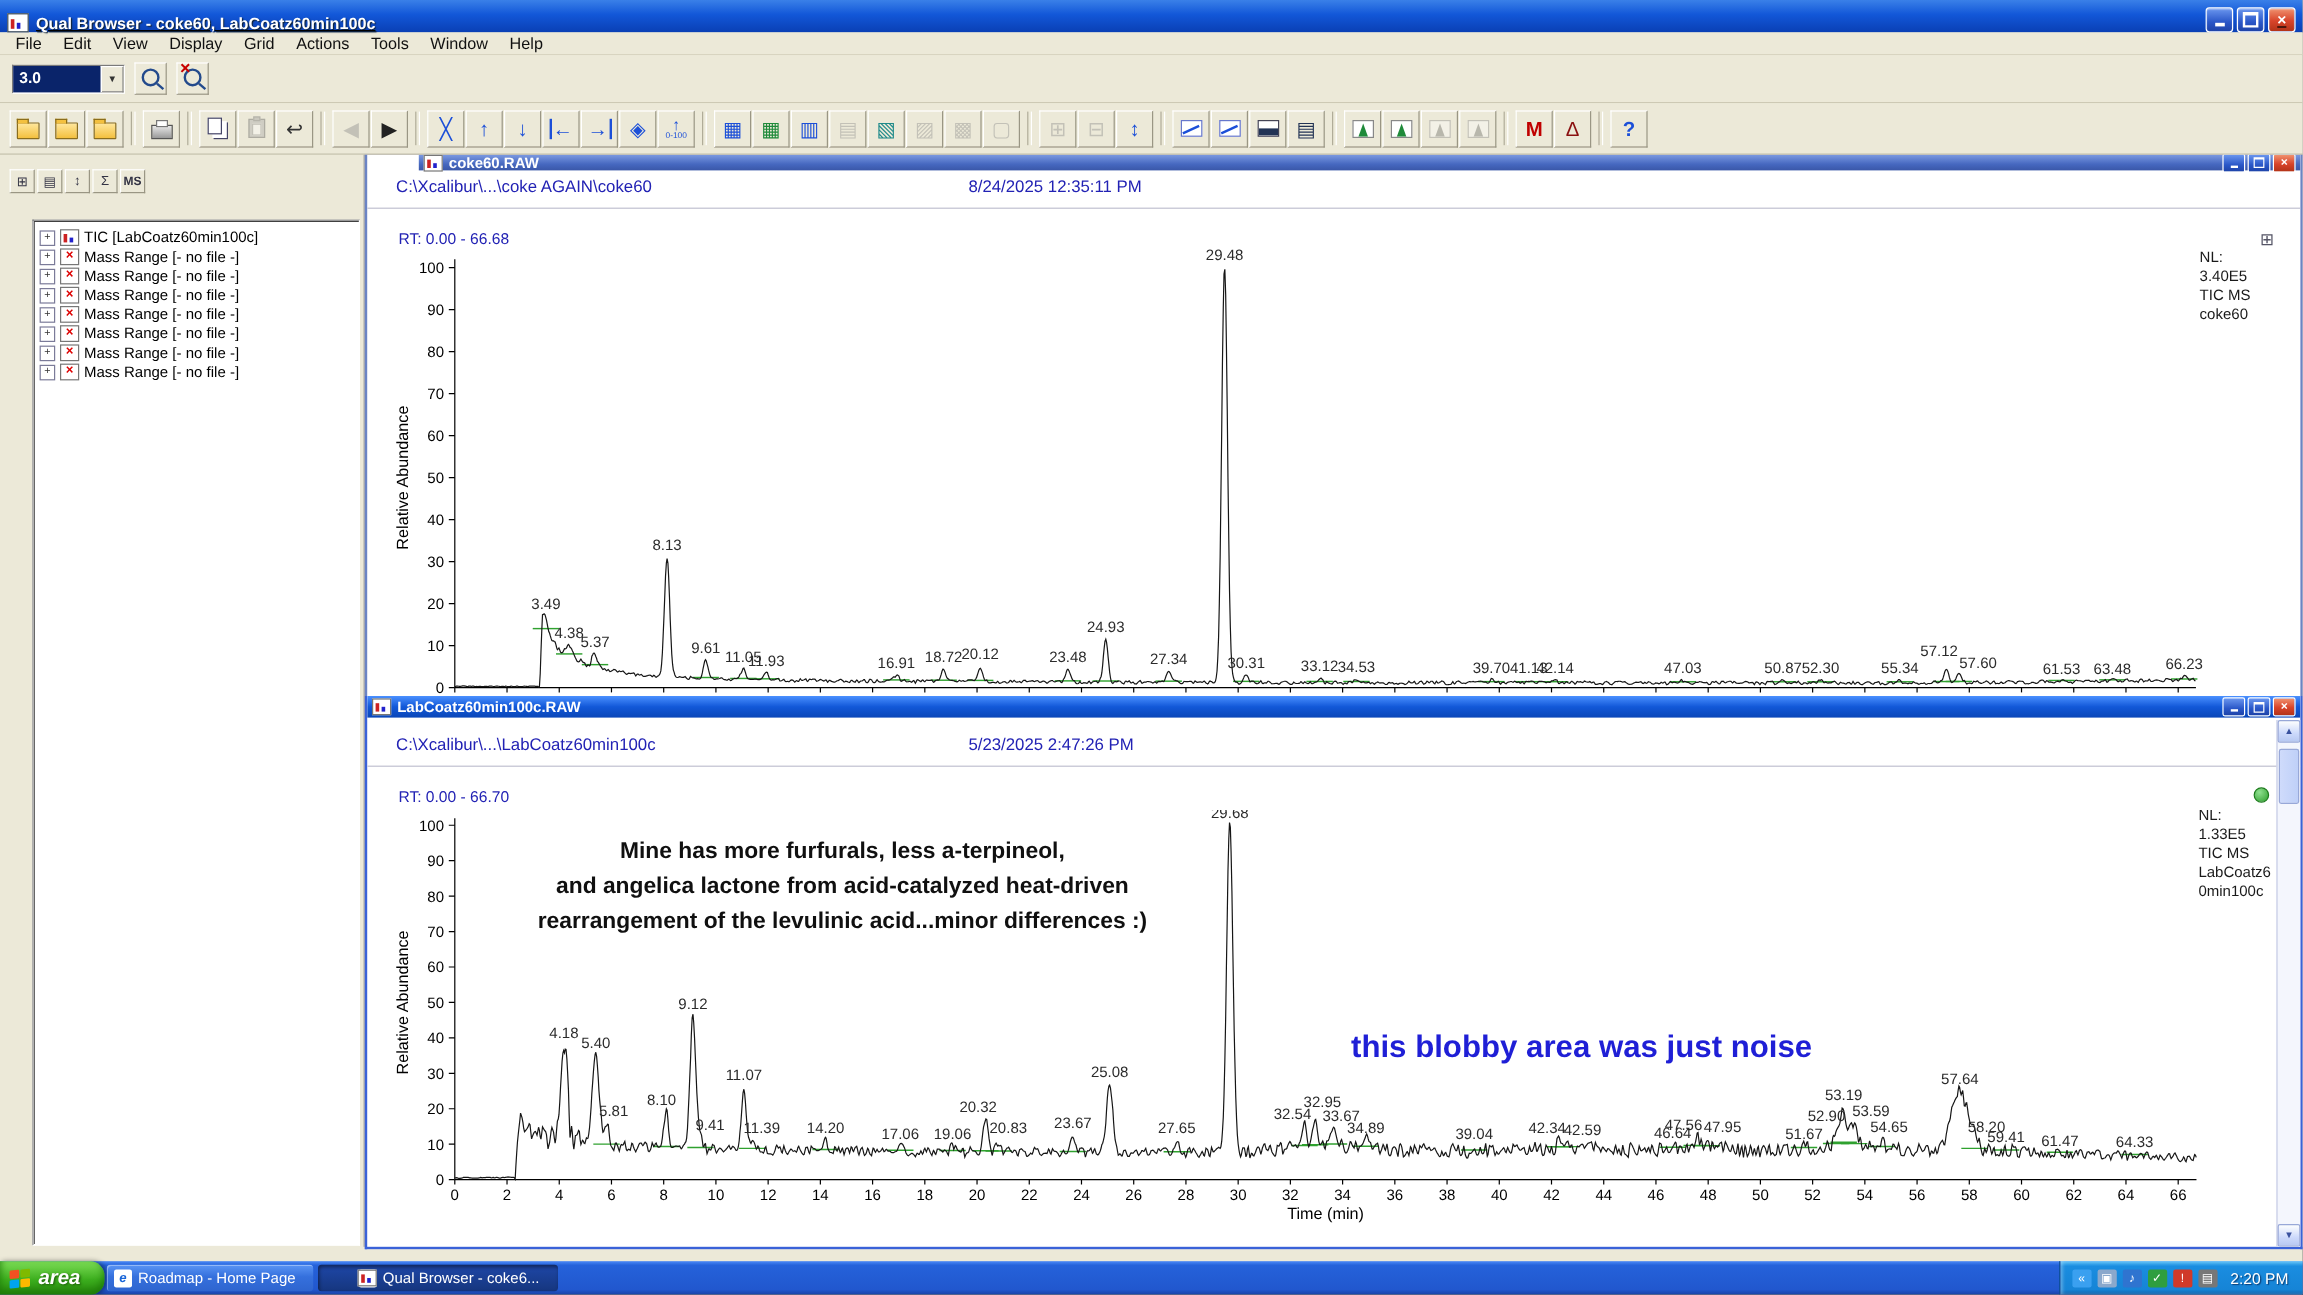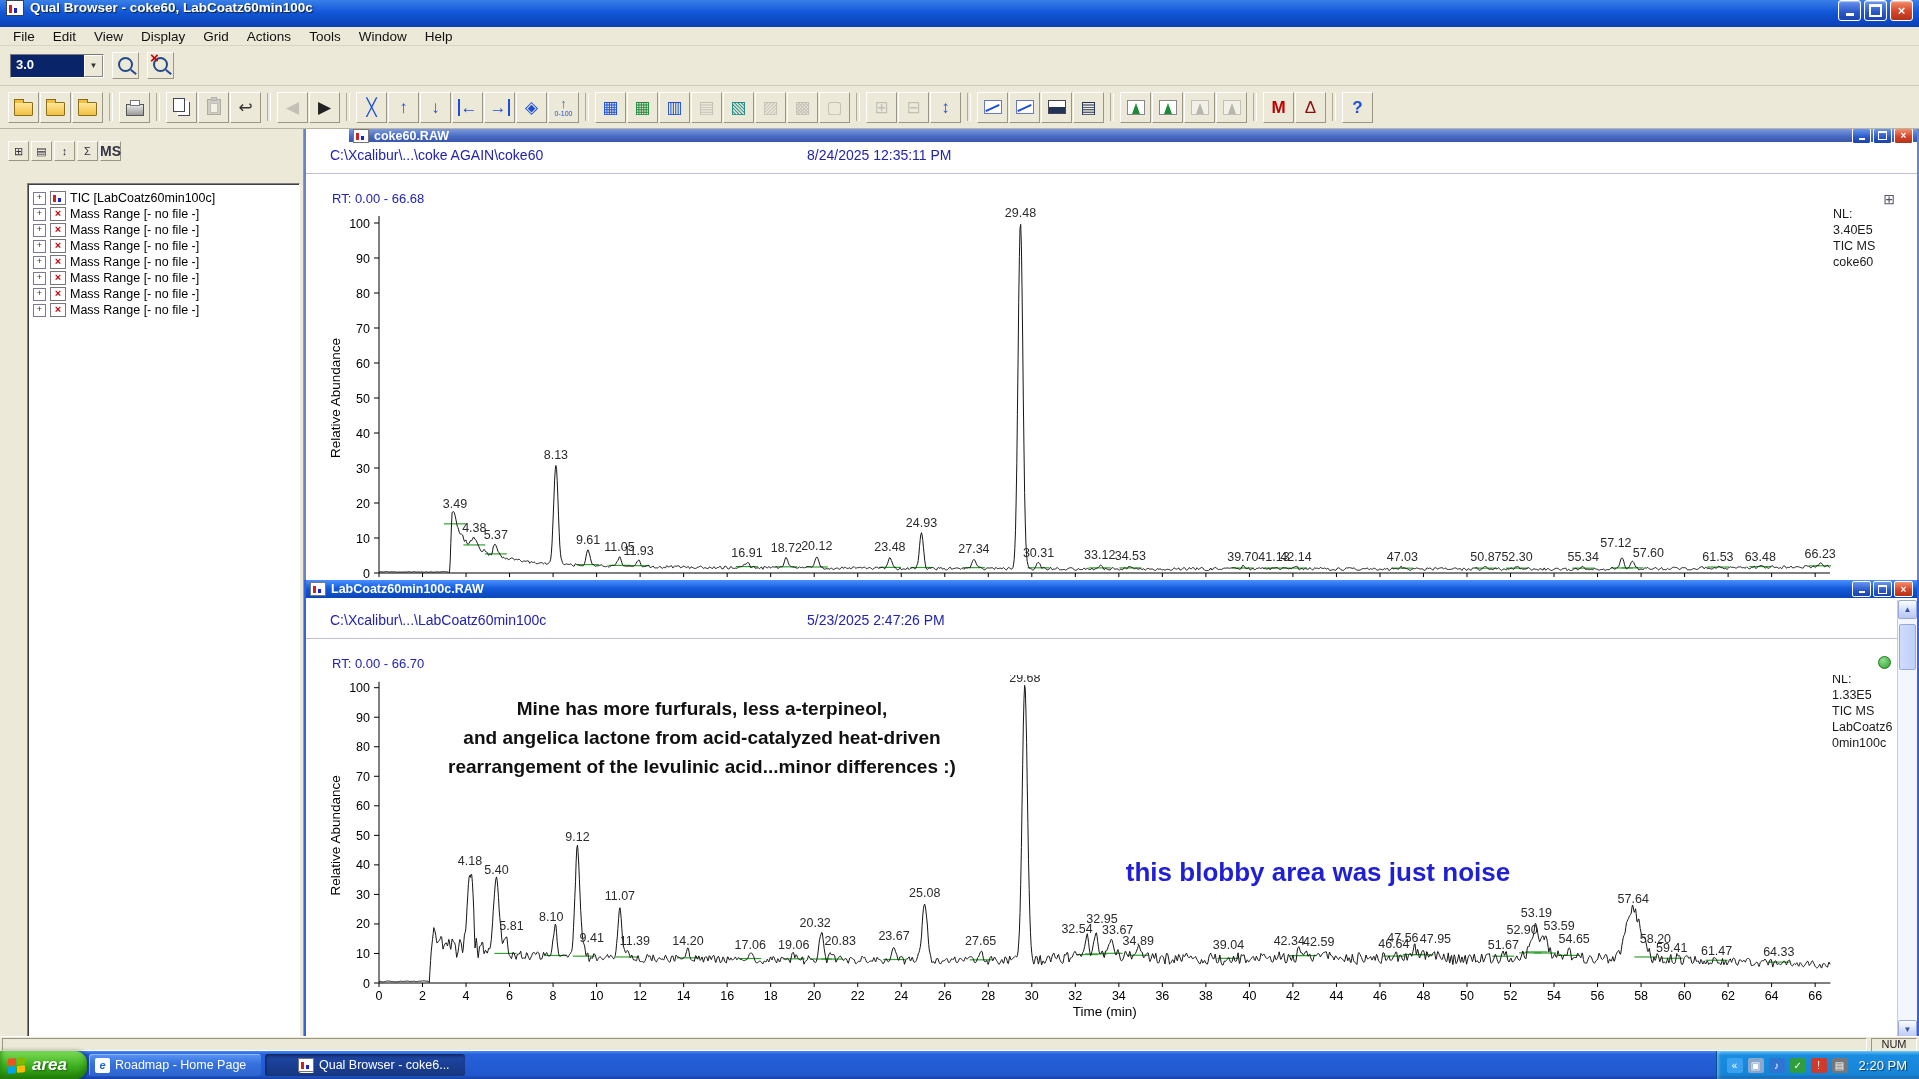--- a/index.html
+++ b/index.html
@@ -1,21 +1,21 @@
 <!DOCTYPE html>
 <html><head>
 <meta charset="utf-8">
 <style>
   html,body{margin:0;padding:0;background:#000;}
   .screen{position:relative;width:1919px;height:1079px;overflow:hidden;background:#d4d0c8;
           font-family:"Liberation Sans",sans-serif;-webkit-font-smoothing:antialiased;}
   
   .app{position:absolute;left:0;top:0;width:1919px;height:1051px;background:#ece9d8;}
   .titlebar{height:27px;background:linear-gradient(180deg,#3a80e8 0%,#1257d8 45%,#0a3fb4 100%);
-            display:flex;align-items:flex-start;padding:0 6px;gap:6px;}
+            display:flex;align-items:flex-end;padding:0 6px;gap:6px;text-decoration:underline;}
   .app-icon{width:16px;height:14px;background:#fff;border:1px solid #345;position:relative;}
   .app-icon::before{content:"";position:absolute;left:2px;bottom:2px;width:3px;height:8px;background:#c22;}
   .app-icon::after{content:"";position:absolute;left:7px;bottom:2px;width:3px;height:5px;background:#22c;}
   .title-text{color:#fff;font-weight:bold;font-size:13.5px;text-shadow:1px 1px 1px #123;flex:1;}
   .winbtns{display:flex;}
   .wb{width:21px;height:19px;margin-left:3px;border:1px solid #fff;border-radius:3px;display:flex;align-items:center;justify-content:center;
       color:#fff;font-size:13px;font-weight:bold;background:linear-gradient(180deg,#6a96ef,#2a57c8 60%,#1e43a8);
       box-shadow:inset 0 1px 1px rgba(255,255,255,.5);}
   .wb.close{background:linear-gradient(180deg,#f0926f,#d8442a 55%,#b23318);}
   .minbar{width:8px;height:3px;background:#fff;margin-top:8px;}
@@ -57,21 +57,21 @@
   .mag{width:11px;height:11px;border:2px solid #234a8c;border-radius:50%;position:relative;display:inline-block;}
   .mag::after{content:"";position:absolute;width:7px;height:2px;background:#234a8c;right:-6px;bottom:-3px;transform:rotate(40deg);}
   .magwrap{position:relative;}
   .redx{position:absolute;left:-3px;top:-8px;color:#c80000;font-weight:bold;font-size:15px;}
   
   .workspace{display:flex;height:910px;background:#ece9d8;}
   .left-panel{width:303px;position:relative;border-right:1px solid #9a9a9a;background:#ece9d8;flex:none;}
   .tree-tools{position:absolute;left:8px;top:12px;display:flex;gap:2px;}
   .ttool{width:21px;height:20px;background:#ece9d8;border:1px solid;border-color:#fff #9a9684 #9a9684 #fff;
          font-size:11px;display:flex;align-items:center;justify-content:center;color:#334;padding:0;}
-  .ttool .tiny{font-size:14px;font-weight:bold;}
+  .ttool .tiny{font-size:10px;font-weight:bold;}
   .tree-box{position:absolute;left:27px;top:54px;width:271px;height:847px;background:#fff;
             border:1px solid;border-color:#808080 #fff #fff #808080;box-shadow:inset 1px 1px 0 #404040;padding-top:6px;overflow:hidden;}
   .tree-item{display:flex;align-items:center;height:16px;font-size:12.5px;color:#000;padding-left:5px;gap:4px;}
   .exp{width:11px;height:11px;border:1px solid #7b7b99;background:#fff;font-size:9px;line-height:9px;text-align:center;color:#333;flex:none;}
   .icon-tic{width:14px;height:12px;background:#fff;border:1px solid #777;position:relative;flex:none;}
   .icon-tic::before{content:"";position:absolute;left:2px;bottom:2px;width:3px;height:7px;background:#c22;}
   .icon-tic::after{content:"";position:absolute;left:7px;bottom:2px;width:3px;height:4px;background:#22c;}
   .icon-nofile{width:14px;height:12px;background:#fff;border:1px solid #777;color:#d00;font-size:11px;font-weight:bold;
                line-height:11px;text-align:center;flex:none;}
   
@@ -722,24 +722,20 @@
             <span class="sbtn">▲</span>
             <span class="sthumb"></span>
             <span class="sspace"></span>
             <span class="sbtn">▼</span>
           </div>
         </div>
 
       </div>
     </div>
 
-    <div class="statusbar">
-      <span class="scell grow"></span>
-      <span class="scell num">NUM</span>
-    </div>
   </div>
 
   <div class="taskbar">
     <div class="start-btn">
       <span class="flag">
           <i></i>
           <i></i>
           <i></i>
           <i></i>
         </span>

